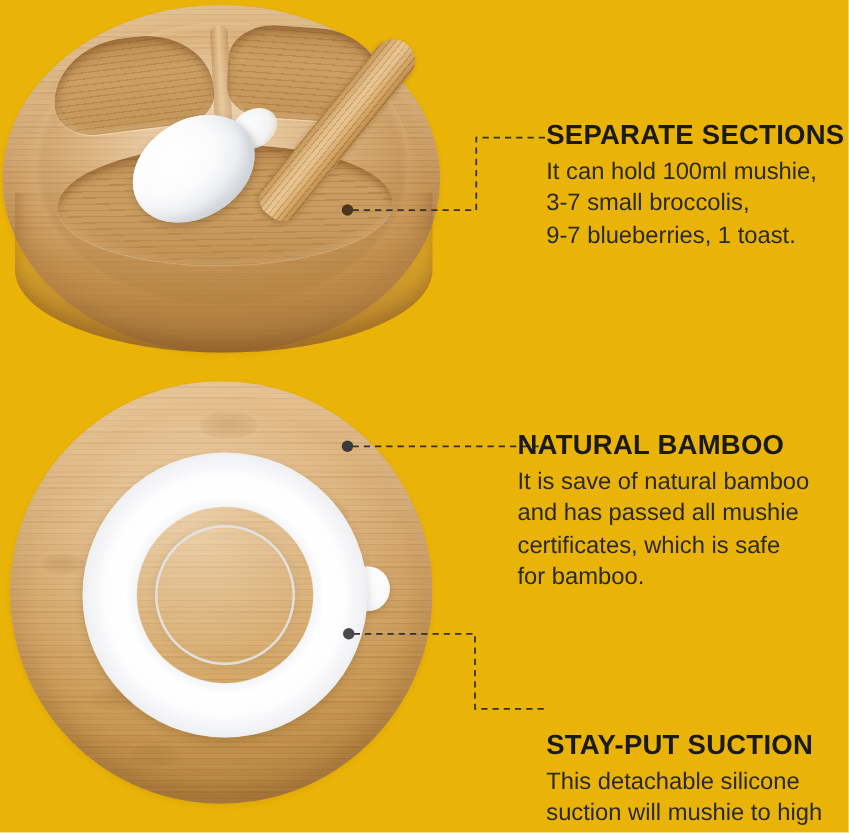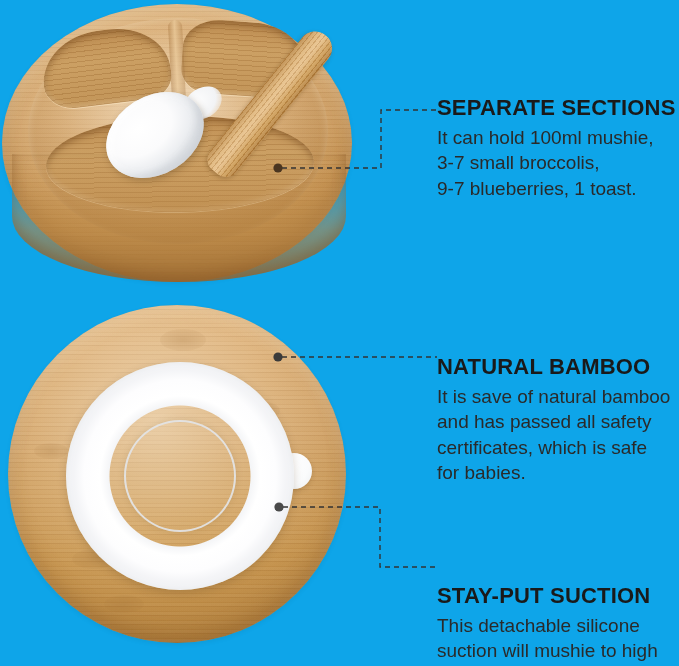--- a/index.html
+++ b/index.html
@@ -9,21 +9,21 @@
     background: #ffffff;
   }
   body {
     font-family: "Liberation Sans", sans-serif;
     -webkit-font-smoothing: antialiased;
   }
   #page {
     position: relative;
     width: 679px;
     height: 666px;
-    background: #0ea5e9;
+    background: #eab308;
     overflow: hidden;
   }
 
   
   .feature { position: absolute; }
   .feature-title {
     font-family: "Liberation Sans", sans-serif;
     font-weight: bold;
     font-size: 22px;
     letter-spacing: 0.2px;
@@ -336,27 +336,27 @@
 
   <div class="feature" id="feature-1" style="left:437px; top:96px; width:242px;">
     <div class="feature-title">SEPARATE SECTIONS</div>
     <div class="feature-body">
       <div>It can hold 100ml mushie,</div>
       <div>3-7 small broccolis,</div>
       <div>9-7 blueberries, 1 toast.</div>
     </div>
   </div>
 
-  <div class="feature" id="feature-2" style="left:437px; top:344px; width:242px;margin-top:11px;">
+  <div class="feature" id="feature-2" style="left:414px; top:344px; width:242px;">
     <div class="feature-title">NATURAL BAMBOO</div>
     <div class="feature-body">
       <div>It is save of natural bamboo</div>
-      <div>and has passed all safety</div>
+      <div>and has passed all mushie</div>
       <div>certificates, which is safe</div>
-      <div>for babies.</div>
+      <div>for bamboo.</div>
     </div>
   </div>
 
   <div class="feature" id="feature-3" style="left:437px; top:584px; width:242px;">
     <div class="feature-title">STAY-PUT SUCTION</div>
     <div class="feature-body">
       <div>This detachable silicone</div>
       <div>suction will mushie to high</div>
     </div>
   </div>

